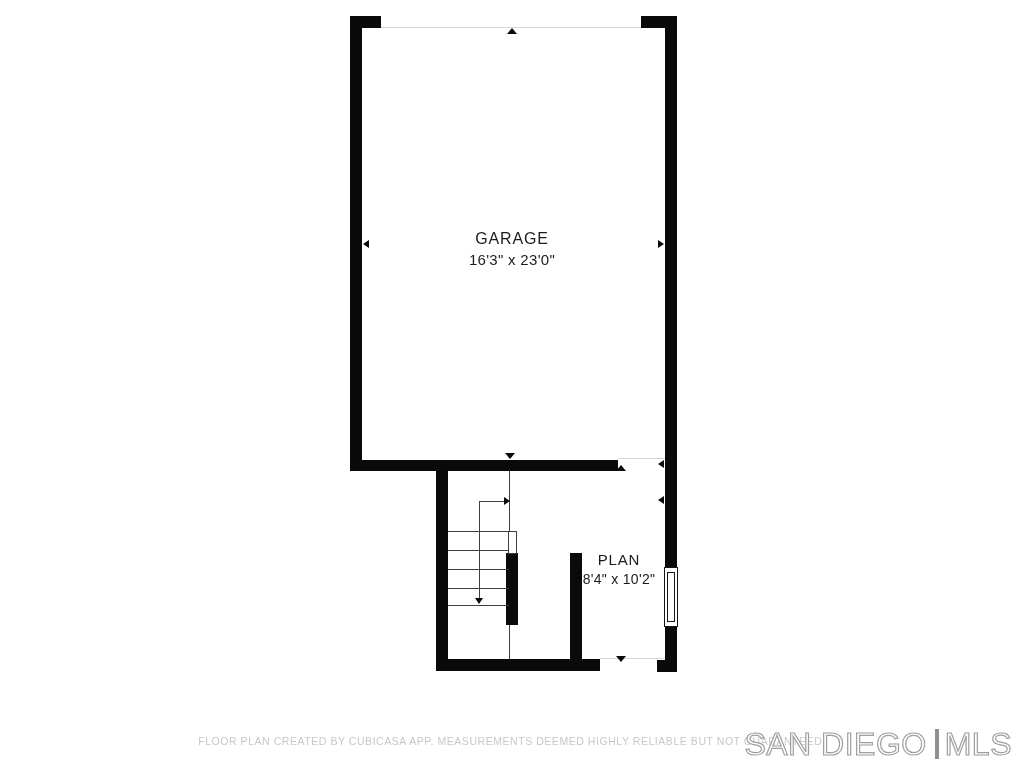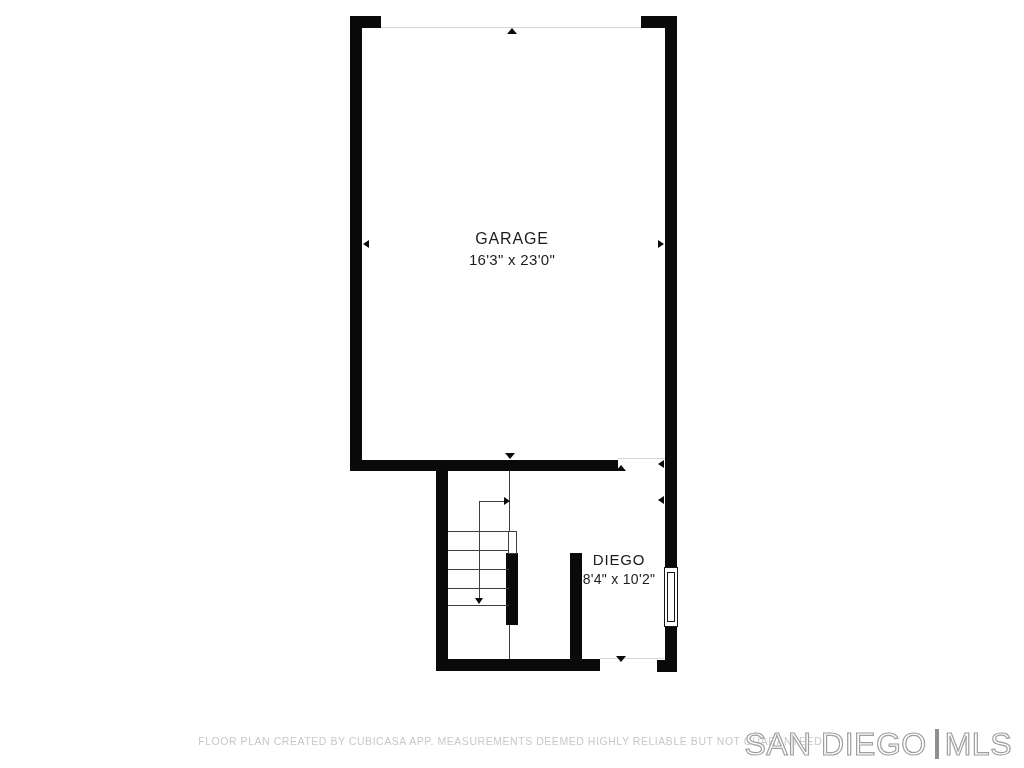--- a/index.html
+++ b/index.html
@@ -107,21 +107,21 @@
   <div class="tri tri-up" style="left:616px;top:465px;"></div>
   <div class="tri tri-left" style="left:658px;top:460px;"></div>
   <div class="tri tri-left" style="left:658px;top:496px;"></div>
   <div class="tri tri-down" style="left:616px;top:656px;"></div>
 
   <div class="room-label garage-label">
     <div class="room-name">GARAGE</div>
     <div class="room-dims">16'3" x 23'0"</div>
   </div>
   <div class="room-label foyer-label">
-    <div class="room-name">DIEGO</div>
+    <div class="room-name">PLAN</div>
     <div class="room-dims">8'4" x 10'2"</div>
   </div>
 
   <div class="disclaimer">FLOOR PLAN CREATED BY CUBICASA APP. MEASUREMENTS DEEMED HIGHLY RELIABLE BUT NOT GUARANTEED.</div>
 
   <div class="logo">
     <span>SAN DIEGO</span>
     <span class="logo-bar"></span>
     <span>MLS</span>
   </div>

